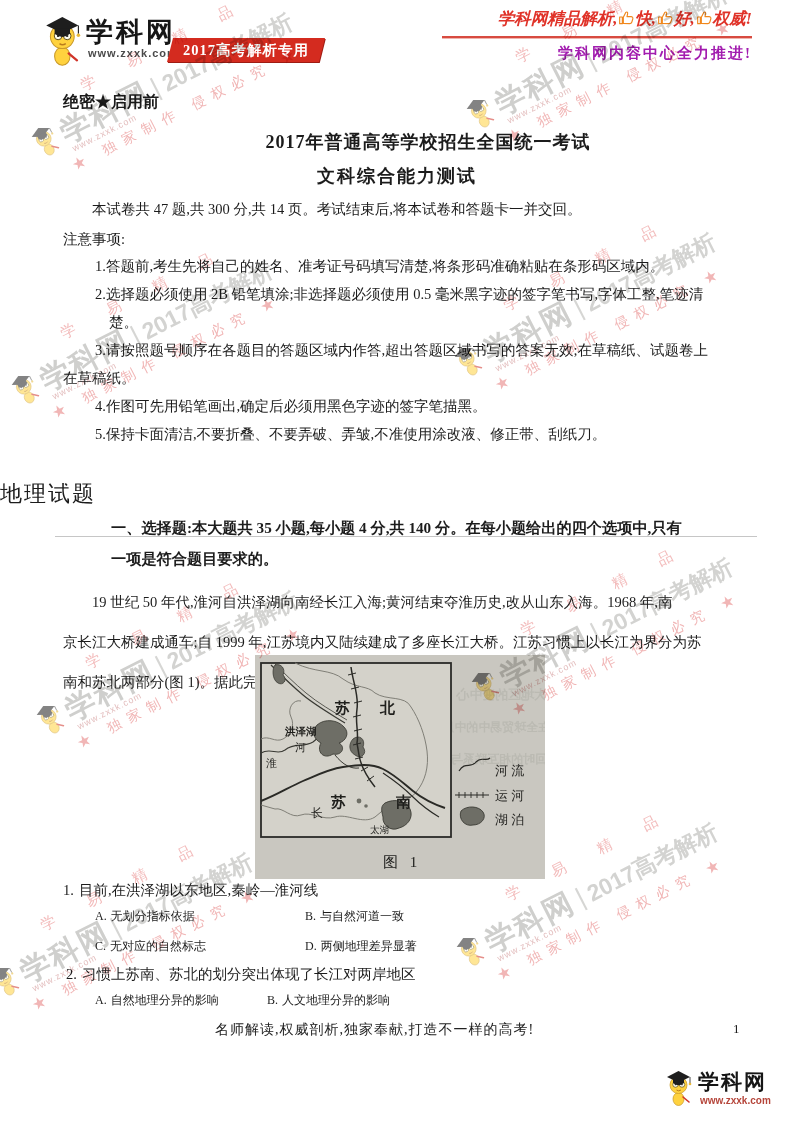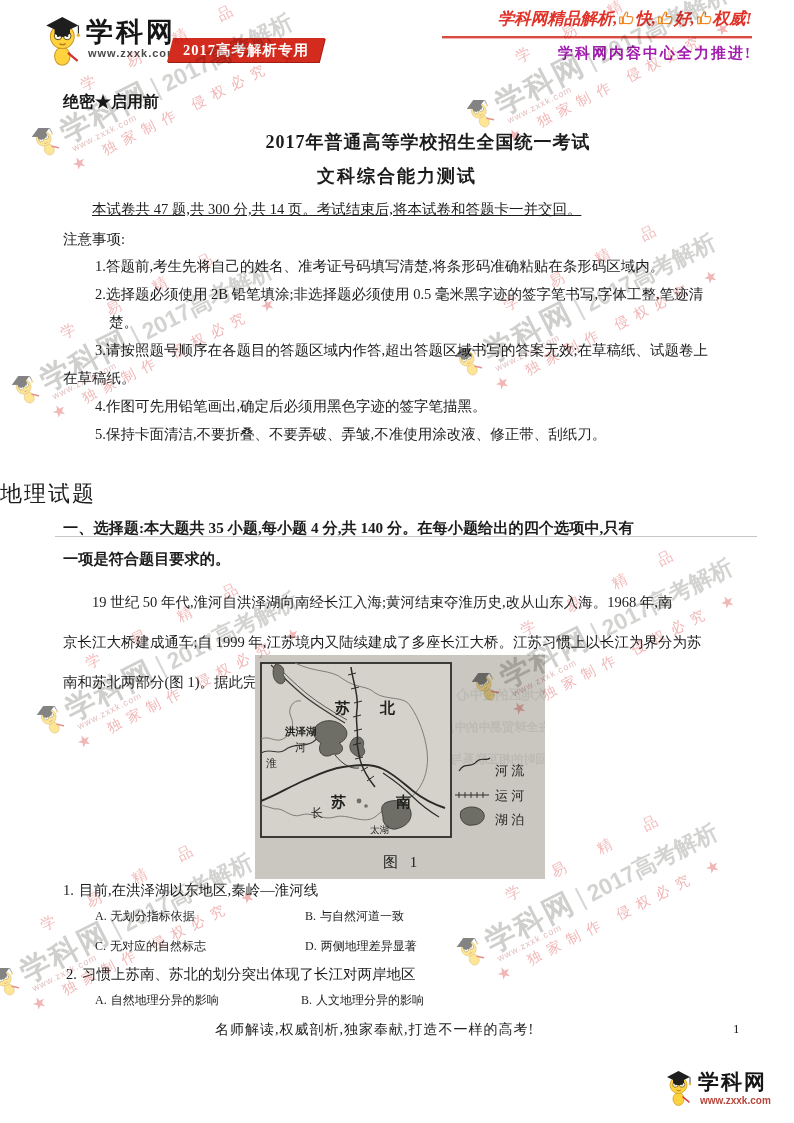--- a/index.html
+++ b/index.html
@@ -23,30 +23,30 @@
     color:#e03228; font-weight:bold; font-style:italic; font-size:16.5px; white-space:nowrap; }
   .script-line .thumb { display:inline-block; width:16px; height:16px; vertical-align:-2px; margin:0 1px; }
   .script-underline { position:absolute; left:442px; top:36px; width:310px; height:3px;
     border-top:2px solid #d84b40; border-bottom:1px solid #f0b4ae; }
   .sub-slogan { position:absolute; left:440px; top:44px; width:312px; text-align:right;
     color:#a21caf; font-weight:bold; font-size:15px; letter-spacing:2px; }
   
   .classification { position:absolute; left:63px; top:92px; font-size:16px; font-weight:bold; }
   .title1 { position:absolute; left:0; top:130px; width:100%; text-align:center; font-size:18px; font-weight:bold; letter-spacing:1px;margin-left:31px; }
   .title2 { position:absolute; left:0; top:164px; width:100%; text-align:center; font-size:18px; font-weight:bold; letter-spacing:2px; }
-  .exam-info { position:absolute; left:63px; top:200px; width:684px; font-size:14.5px; text-indent:2em;text-decoration:underline; }
+  .exam-info { position:absolute; left:63px; top:200px; width:684px; font-size:14.5px; text-indent:2em; }
   .notice-title { position:absolute; left:63px; top:230px; font-size:14.5px; }
   .notices { position:absolute; left:63px; top:252px; width:690px; font-size:14.5px; }
   .notices .nl { height:28px; line-height:28px; padding-left:32px; white-space:nowrap; }
   .notices .nl.cont { padding-left:46px; }
   .notices .nl.margin { padding-left:0; }
   .geo-title { position:absolute; left:0; top:479px; width:100%; text-align:left; font-size:22px; font-weight:normal; letter-spacing:2px; }
   .divider { position:absolute; left:55px; top:536px; width:702px; border-top:1px solid #c6c6c6; }
   .intro { position:absolute; left:63px; top:512px; width:690px; font-weight:bold; font-size:15.2px; }
-  .intro div { height:31px; line-height:31px; white-space:nowrap; }
+  .intro div { height:31px; line-height:31px; white-space:nowrap;margin-left:48px; }
   .passage { position:absolute; left:63px; top:576px; width:690px; font-size:14.5px; }
   .passage div { height:28px; line-height:28px; white-space:nowrap;margin-top:12px; }
   .passage div:first-child { text-indent:2em; }
   
   .q-text { position:absolute; font-size:14.5px; height:20px; line-height:20px; white-space:nowrap;text-align:center; }
   .q-text .qnum { margin-right:5px; }
   .opt-row { position:absolute; left:0; top:0; width:794px; height:20px; font-size:12px; }
   .opt { position:absolute; white-space:nowrap; }
   .opt .okey { margin-right:4px; }
   
@@ -343,21 +343,21 @@
   <div class="opt-row" style="top:938px">
     <span class="opt" style="left:95px"><span class="okey">C.</span><span>无对应的自然标志</span></span>
     <span class="opt" style="left:305px"><span class="okey">D.</span><span>两侧地理差异显著</span></span>
   </div>
 
   <div class="q-text" style="left:66px;top:964px">
     <span class="qnum">2.</span><span>习惯上苏南、苏北的划分突出体现了长江对两岸地区</span>
   </div>
   <div class="opt-row" style="top:992px">
     <span class="opt" style="left:95px"><span class="okey">A.</span><span>自然地理分异的影响</span></span>
-    <span class="opt" style="left:301px"><span class="okey">B.</span><span>人文地理分异的影响</span></span>
+    <span class="opt" style="left:267px"><span class="okey">B.</span><span>人文地理分异的影响</span></span>
   </div>
 
   <div class="footer-slogan">名师解读,权威剖析,独家奉献,打造不一样的高考!</div>
   <div class="page-num">1</div>
   <div class="ftr-logo">
     <svg class="ftr-mascot" viewBox="0 0 60 84">
         <use href="#mascot"></use>
       </svg>
     <div class="ftr-name">学科网</div>
     <div class="ftr-url">www.zxxk.com</div>

